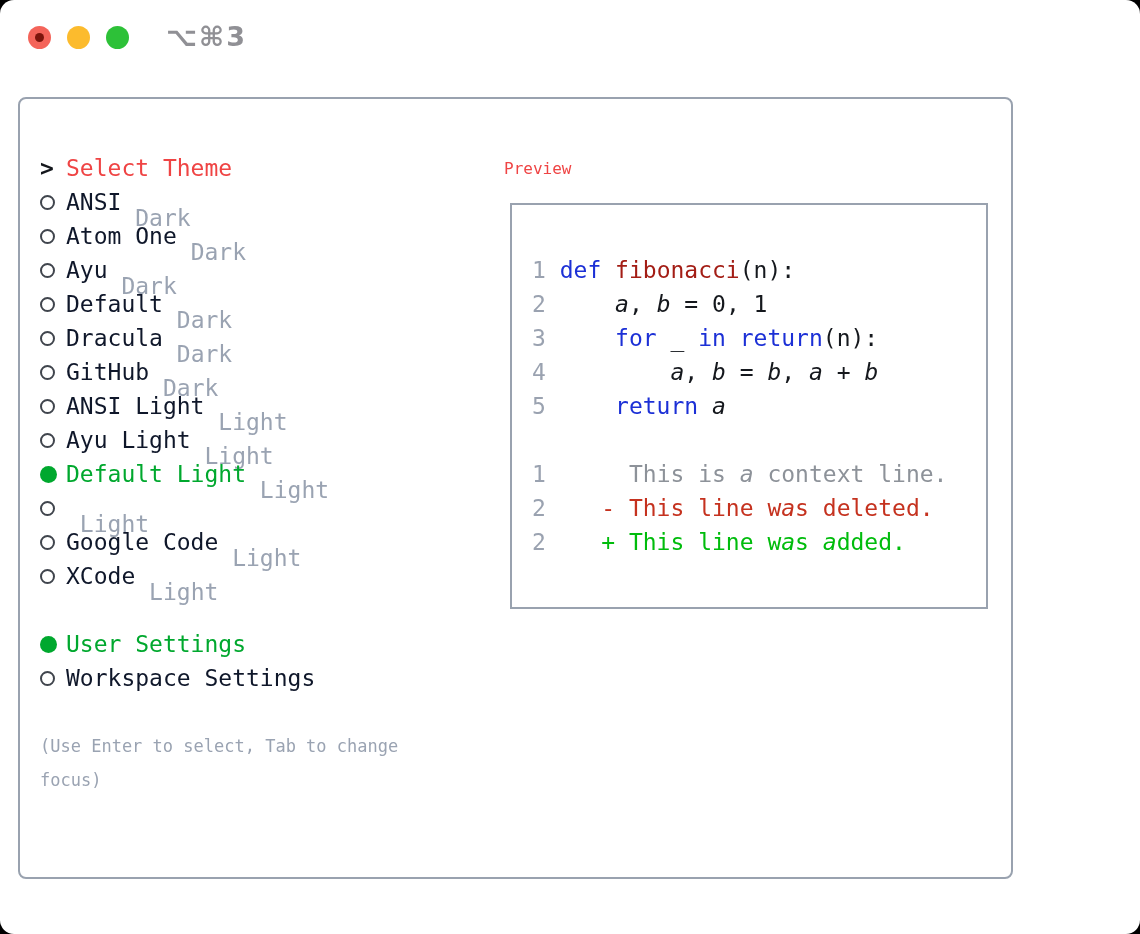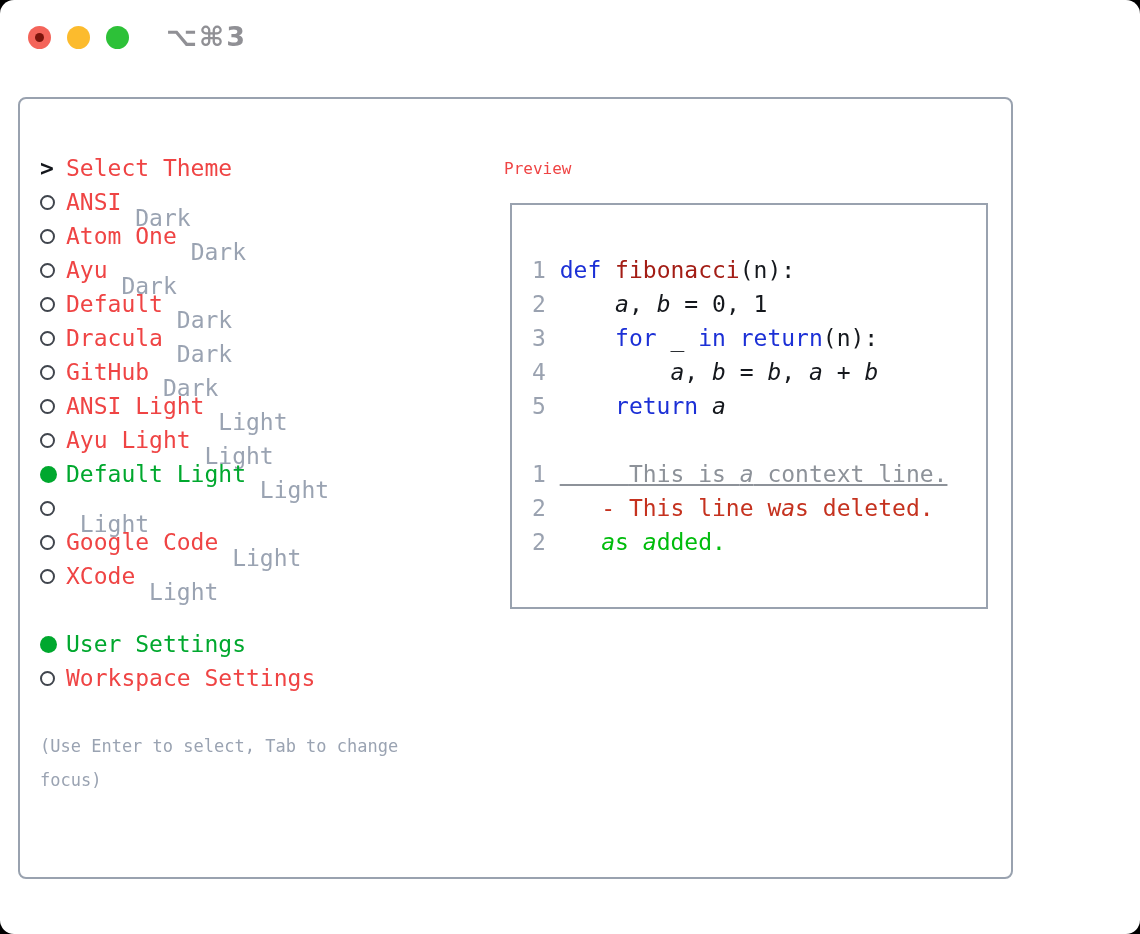--- a/index.html
+++ b/index.html
@@ -37,21 +37,21 @@
   .panel{
     position:absolute;left:18px;top:97px;width:995px;height:782px;
     border:2px solid var(--border);border-radius:8px;background:#fff;
   }
   .row{height:34px;display:flex;align-items:center;white-space:pre;font-size:23px;color:var(--dark);}
   .bullet-col{width:26px;flex:0 0 26px;display:flex;align-items:center;}
   .caret{font-weight:bold;color:#14171c;}
   .title{font-weight:normal;color:#ef4444;}
   .circle{width:15px;height:15px;border-radius:50%;border:2px solid #40454d;}
   .circle.sel{width:17px;height:17px;border:none;background:var(--accent-green);}
-  .opt-name{color:#ef4444;}
+  .opt-name{color:#0f172a;}
   .opt-name.sel{color:var(--accent-green);}
   .opt-variant{color:var(--muted);margin-top:32px;}
   .left-col{position:absolute;left:20px;top:52px;width:440px;}
   .spacer{height:34px;}
   .help{
     width:424px;font-size:17px;line-height:34px;color:var(--muted);
     white-space:normal;word-break:break-word;
   }
   
   .right-col{position:absolute;left:484px;top:52px;}
@@ -60,21 +60,21 @@
     position:absolute;left:490px;top:104px;width:478px;height:406px;
     border:2px solid var(--border);background:#fff;
   }
   .code{padding:48px 0 0 20px;}
   .pline{height:34px;display:flex;align-items:center;white-space:pre;font-size:23px;}
   .ln{display:inline-block;width:2ch;color:var(--ln);}
   .tok.pl{color:var(--pl);}
   .tok.kw{color:var(--kw);}
   .tok.fn{color:var(--fn);}
   .tok.id{color:var(--pl);font-style:italic;}
-  .tok.ctx{color:var(--ctx);text-decoration:underline;}
+  .tok.ctx{color:var(--ctx);}
   .tok.del{color:var(--del);}
   .tok.add{color:var(--add);}
   .tok.i{font-style:italic;}
 </style>
 </head>
 <body>
 
 <div class="window">
 
   <span class="light red">
@@ -129,18 +129,18 @@
     <div class="preview-box">
       <div class="code" id="preview-code">
           <div class="pline"><span class="ln">1</span><span class="tok kw">def</span><span class="tok pl"> </span><span class="tok fn">fibonacci</span><span class="tok pl">(n):</span></div>
           <div class="pline"><span class="ln">2</span><span class="tok pl">    </span><span class="tok id">a</span><span class="tok pl">, </span><span class="tok id">b</span><span class="tok pl"> = 0, 1</span></div>
           <div class="pline"><span class="ln">3</span><span class="tok pl">    </span><span class="tok kw">for</span><span class="tok pl"> _ </span><span class="tok kw">in</span><span class="tok pl"> </span><span class="tok kw">return</span><span class="tok pl">(n):</span></div>
           <div class="pline"><span class="ln">4</span><span class="tok pl">        </span><span class="tok id">a</span><span class="tok pl">, </span><span class="tok id">b</span><span class="tok pl"> = </span><span class="tok id">b</span><span class="tok pl">, </span><span class="tok id">a</span><span class="tok pl"> + </span><span class="tok id">b</span></div>
           <div class="pline"><span class="ln">5</span><span class="tok pl">    </span><span class="tok kw">return</span><span class="tok pl"> </span><span class="tok id">a</span></div>
           <div class="pline"><span class="ln"></span></div>
           <div class="pline"><span class="ln">1</span><span class="tok ctx">     </span><span class="tok ctx">This is </span><span class="tok ctx i">a</span><span class="tok ctx"> context line.</span></div>
           <div class="pline"><span class="ln">2</span><span class="tok del">   </span><span class="tok del">- This line w</span><span class="tok del i">a</span><span class="tok del">s deleted.</span></div>
-          <div class="pline"><span class="ln">2</span><span class="tok add">   </span><span class="tok add i">a</span><span class="tok add">s </span><span class="tok add i">a</span><span class="tok add">dded.</span></div>
+          <div class="pline"><span class="ln">2</span><span class="tok add">   </span><span class="tok add">+ This line w</span><span class="tok add i">a</span><span class="tok add">s </span><span class="tok add i">a</span><span class="tok add">dded.</span></div>
         </div>
     </div>
 
   </div>
 </div>
 
 </body></html>

